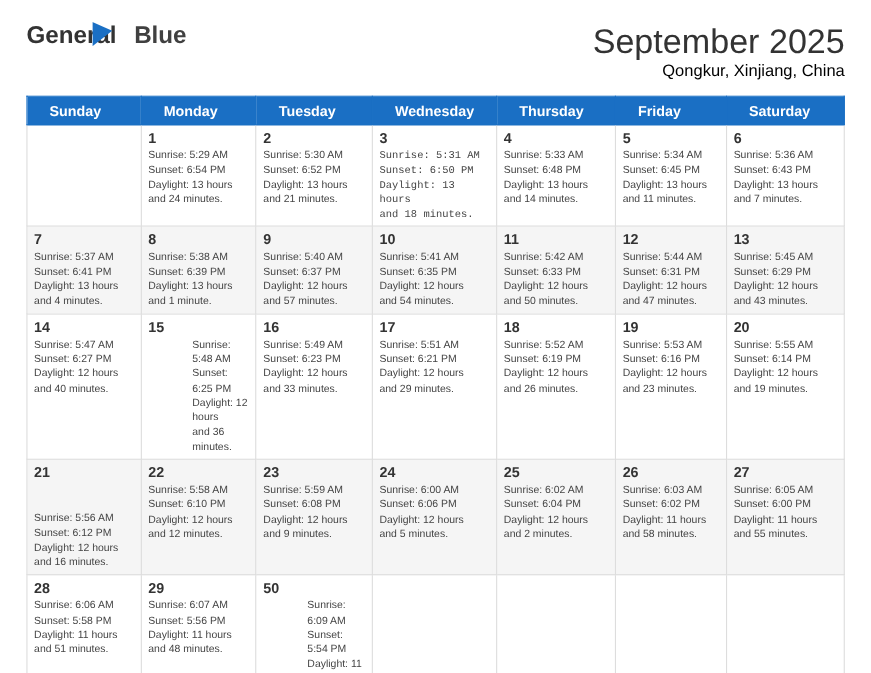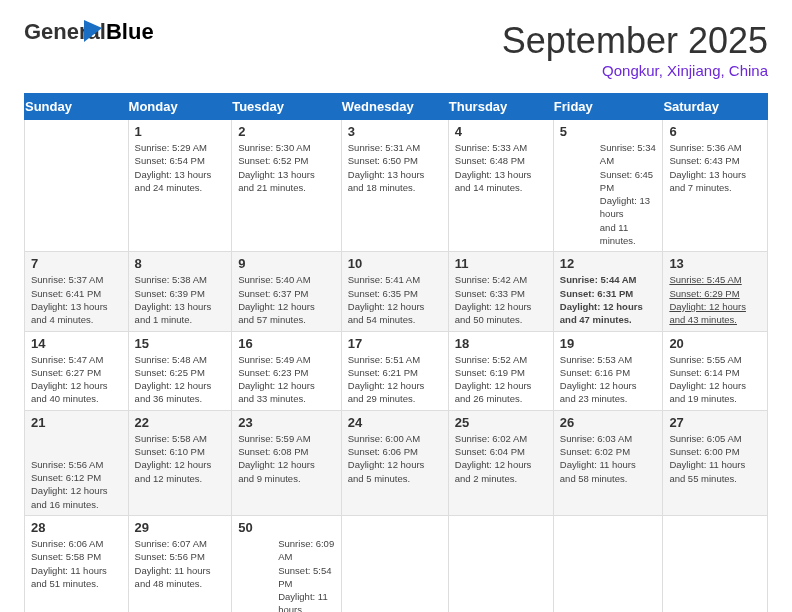--- a/index.html
+++ b/index.html
@@ -23,52 +23,52 @@
     .logo {
       display: flex;
       align-items: center;
     }
     .logo-text {
       font-size: 22px;
       font-weight: bold;
       line-height: 1.1;
     }
     .logo-general { color: #333; }
-    .logo-blue { color: #000000; }
+    .logo-blue { color: #404040; padding-left: 16px; }
     .logo-icon {
       width: 18px;
       height: 22px;
       margin-left: 2px;
       position: relative;
       top: -2px;
     }
     .title-block {
       text-align: right;
     }
     .month-title {
-      font-size: 36px;
+      font-size: 31px;
       color: #333;
       font-weight: normal;
     }
     .location {
       font-size: 15px;
-      color: #6d28d9;
+      color: #000000;
     }
     .calendar {
       width: 100%;
       border-collapse: collapse;
       border: 1px solid #ccc;
     }
     .calendar th {
       background: #1a6fc4;
       color: #fff;
       font-size: 13px;
       font-weight: bold;
       text-align: left;
-      padding: 5px 0;
+      padding: 5px 20px;
       border: 1px solid #1a6fc4;
     }
     .calendar td {
       vertical-align: top;
       border: 1px solid #ddd;
       padding: 4px 6px;
       width: 113px;
       min-height: 80px;
       background: #fff;
     }
@@ -136,35 +136,35 @@
           </td>
           <td>
             <div class="day-number">2</div>
             <div class="day-info" style="white-space: pre-line;">Sunrise: 5:30 AM
 Sunset: 6:52 PM
 Daylight: 13 hours
 and 21 minutes.</div>
           </td>
           <td>
             <div class="day-number">3</div>
-            <div class="day-info" style="white-space: pre-line;">Sunrise: 5:31 AM
+            <div class="day-info" style="white-space: pre-line; font-family: Liberation Mono, monospace;">Sunrise: 5:31 AM
 Sunset: 6:50 PM
 Daylight: 13 hours
 and 18 minutes.</div>
           </td>
           <td>
             <div class="day-number">4</div>
             <div class="day-info" style="white-space: pre-line;">Sunrise: 5:33 AM
 Sunset: 6:48 PM
 Daylight: 13 hours
 and 14 minutes.</div>
           </td>
           <td>
             <div class="day-number">5</div>
-            <div class="day-info" style="white-space: pre-line; margin-left: 40px;">Sunrise: 5:34 AM
+            <div class="day-info" style="white-space: pre-line;">Sunrise: 5:34 AM
 Sunset: 6:45 PM
 Daylight: 13 hours
 and 11 minutes.</div>
           </td>
           <td>
             <div class="day-number">6</div>
             <div class="day-info" style="white-space: pre-line;">Sunrise: 5:36 AM
 Sunset: 6:43 PM
 Daylight: 13 hours
 and 7 minutes.</div>
@@ -201,44 +201,44 @@
           </td>
           <td>
             <div class="day-number">11</div>
             <div class="day-info" style="white-space: pre-line;">Sunrise: 5:42 AM
 Sunset: 6:33 PM
 Daylight: 12 hours
 and 50 minutes.</div>
           </td>
           <td>
             <div class="day-number">12</div>
-            <div class="day-info" style="white-space: pre-line; font-weight: bold;">Sunrise: 5:44 AM
+            <div class="day-info" style="white-space: pre-line;">Sunrise: 5:44 AM
 Sunset: 6:31 PM
 Daylight: 12 hours
 and 47 minutes.</div>
           </td>
           <td>
             <div class="day-number">13</div>
-            <div class="day-info" style="white-space: pre-line; text-decoration: underline;">Sunrise: 5:45 AM
+            <div class="day-info" style="white-space: pre-line;">Sunrise: 5:45 AM
 Sunset: 6:29 PM
 Daylight: 12 hours
 and 43 minutes.</div>
           </td>
         </tr>
         <tr>
           <td>
             <div class="day-number">14</div>
             <div class="day-info" style="white-space: pre-line;">Sunrise: 5:47 AM
 Sunset: 6:27 PM
 Daylight: 12 hours
 and 40 minutes.</div>
           </td>
           <td>
             <div class="day-number">15</div>
-            <div class="day-info" style="white-space: pre-line;">Sunrise: 5:48 AM
+            <div class="day-info" style="white-space: pre-line; margin-left: 40px;">Sunrise: 5:48 AM
 Sunset: 6:25 PM
 Daylight: 12 hours
 and 36 minutes.</div>
           </td>
           <td>
             <div class="day-number">16</div>
             <div class="day-info" style="white-space: pre-line;">Sunrise: 5:49 AM
 Sunset: 6:23 PM
 Daylight: 12 hours
 and 33 minutes.</div>

